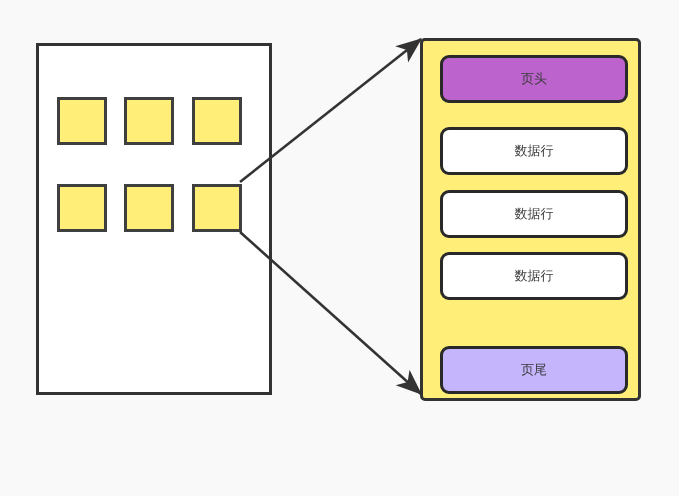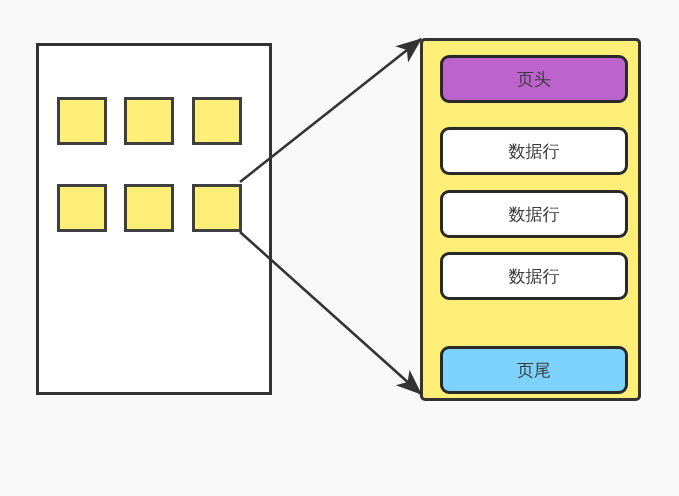--- a/index.html
+++ b/index.html
@@ -66,28 +66,28 @@
     position: absolute;
     left: 17px;
     width: 188px;
     height: 48px;
     border: 3px solid #292929;
     border-radius: 9px;
     box-sizing: border-box;
     display: flex;
     align-items: center;
     justify-content: center;
-    font-size: 17px;
+    font-size: 13px;
     color: #3b3b3b;
   }
   .page-part.header  { top: 14px;  background: #bd63ce; }
   .page-part.row1    { top: 86px;  background: #ffffff; }
   .page-part.row2    { top: 149px; background: #ffffff; }
   .page-part.row3    { top: 211px; background: #ffffff; }
-  .page-part.footer  { top: 305px; background: #7dd3fc; }
+  .page-part.footer  { top: 305px; background: #c4b5fd; }
 
   
   #arrows {
     position: absolute;
     left: 0;
     top: 0;
     width: 679px;
     height: 496px;
     pointer-events: none;
   }

